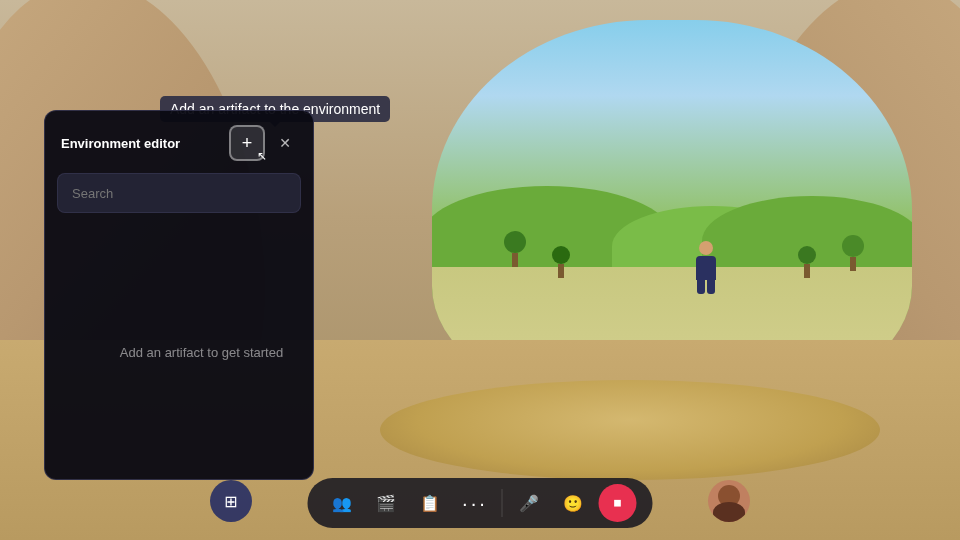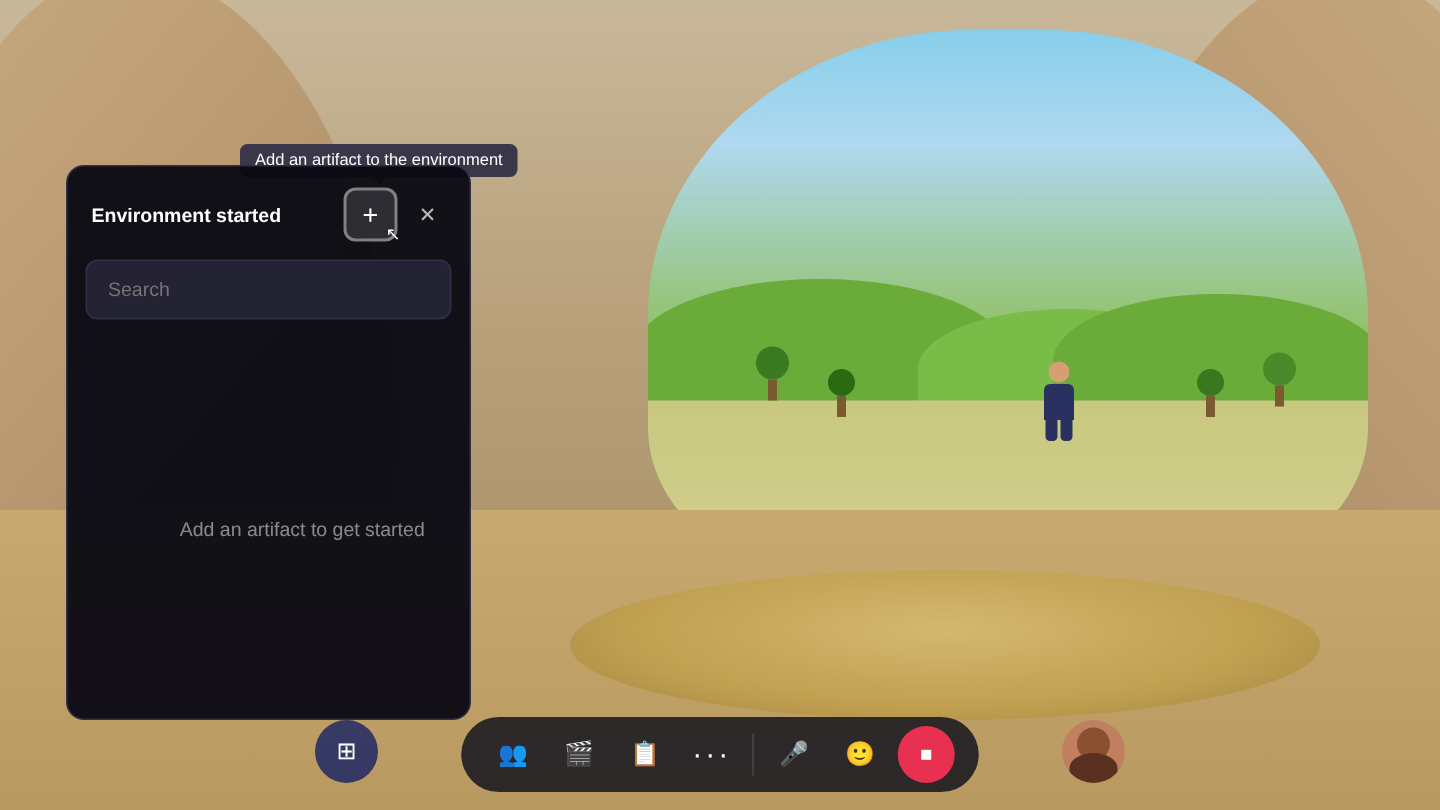--- a/index.html
+++ b/index.html
@@ -354,21 +354,21 @@
       font-size: 13px;
     }
 
     
     .tooltip {
       position: absolute;
       top: 96px;
       left: 160px;
       background: rgba(50, 50, 70, 0.95);
       color: white;
-      font-size: 11px;
+      font-size: 14px;
       padding: 5px 10px;
       border-radius: 5px;
       white-space: nowrap;
       pointer-events: none;
     }
     .tooltip::after {
       content: '';
       position: absolute;
       bottom: -5px;
       left: 50%;
@@ -438,21 +438,21 @@
   <div class="bg-platform"></div>
 
 </div>
 
 <div class="tooltip">
   <span>Add an artifact to the environment</span>
 </div>
 
 <div class="env-panel">
   <div class="env-panel-header">
-    <span class="env-panel-title">Environment started</span>
+    <span class="env-panel-title">Environment editor</span>
     <div class="env-panel-actions">
       <div class="add-btn">
         <span>+</span>
         <span class="cursor-indicator">↖</span>
       </div>
       <div class="close-btn">
         <span>✕</span>
       </div>
     </div>
   </div>

